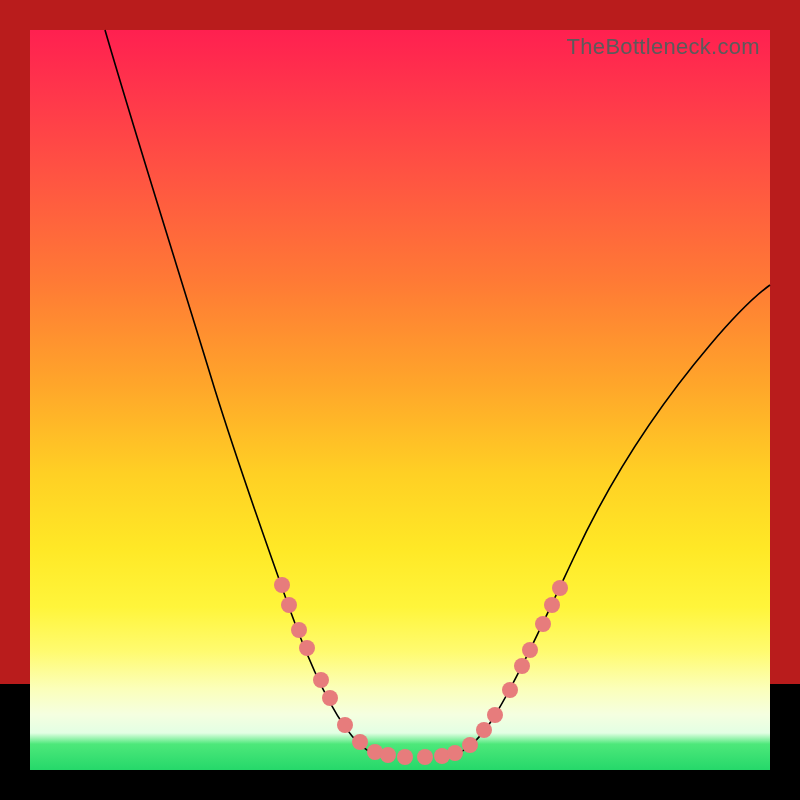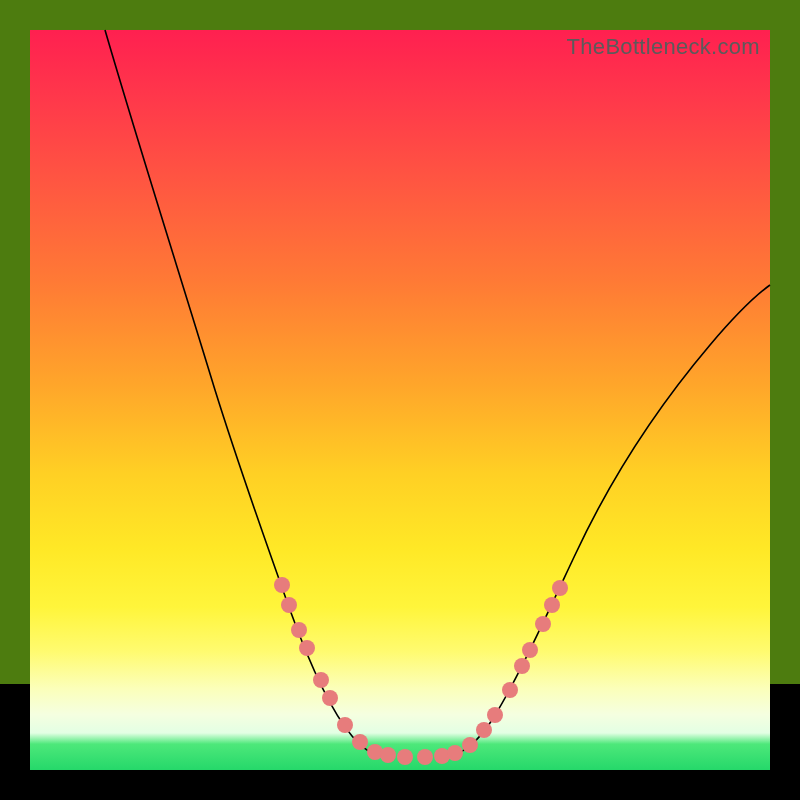--- a/index.html
+++ b/index.html
@@ -8,21 +8,21 @@
     width: 800px;
     height: 800px;
     background: #000000;
     overflow: hidden;
     font-family: Arial, Helvetica, sans-serif;
   }
   .outer {
     position: relative;
     width: 800px;
     height: 684px;
-    background: #4d7c0f;
+    background: #b91c1c;
   }
   .plot-area {
     position: absolute;
     left: 30px;
     top: 30px;
     width: 740px;
     height: 740px;
     
     background: linear-gradient(
       to bottom,

